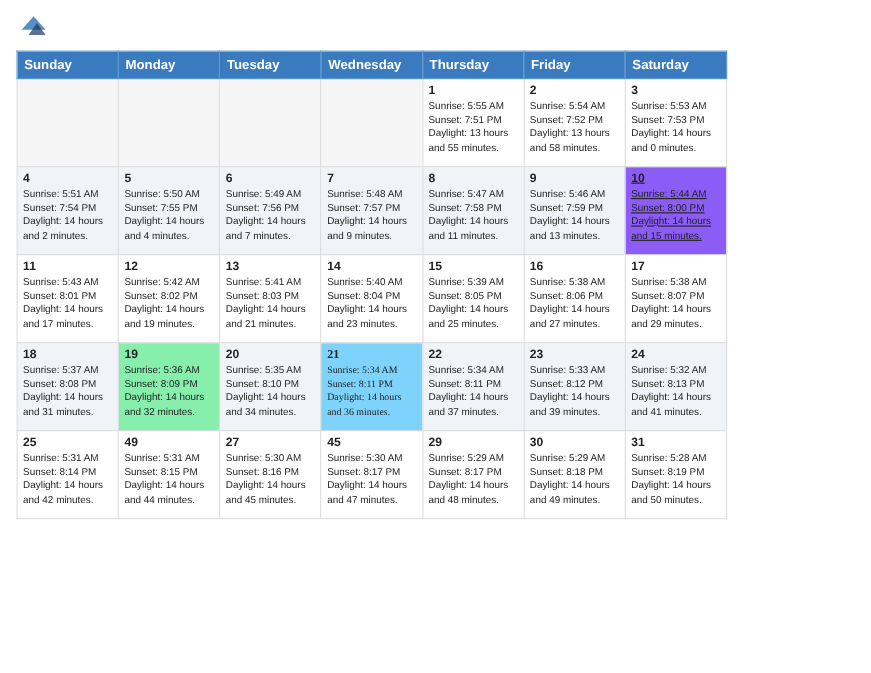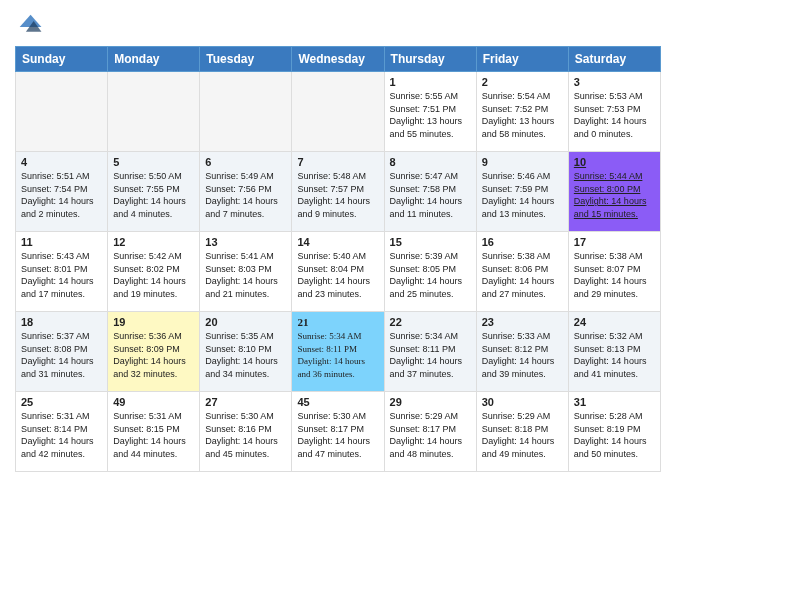--- a/index.html
+++ b/index.html
@@ -277,21 +277,21 @@
         </tr>
         <tr>
           <td style="background: rgb(240, 244, 248);">
             <span class="day-number">18</span>
         <div class="day-info">
           Sunrise: 5:37 AM<br>
           Sunset: 8:08 PM<br>
           Daylight: 14 hours and 31 minutes.
         </div>
           </td>
-          <td style="background: #fef9c3;">
+          <td style="background: #86efac;">
             <span class="day-number">19</span>
         <div class="day-info">
           Sunrise: 5:36 AM<br>
           Sunset: 8:09 PM<br>
           Daylight: 14 hours and 32 minutes.
         </div>
           </td>
           <td style="background: rgb(240, 244, 248);">
             <span class="day-number">20</span>
         <div class="day-info">

